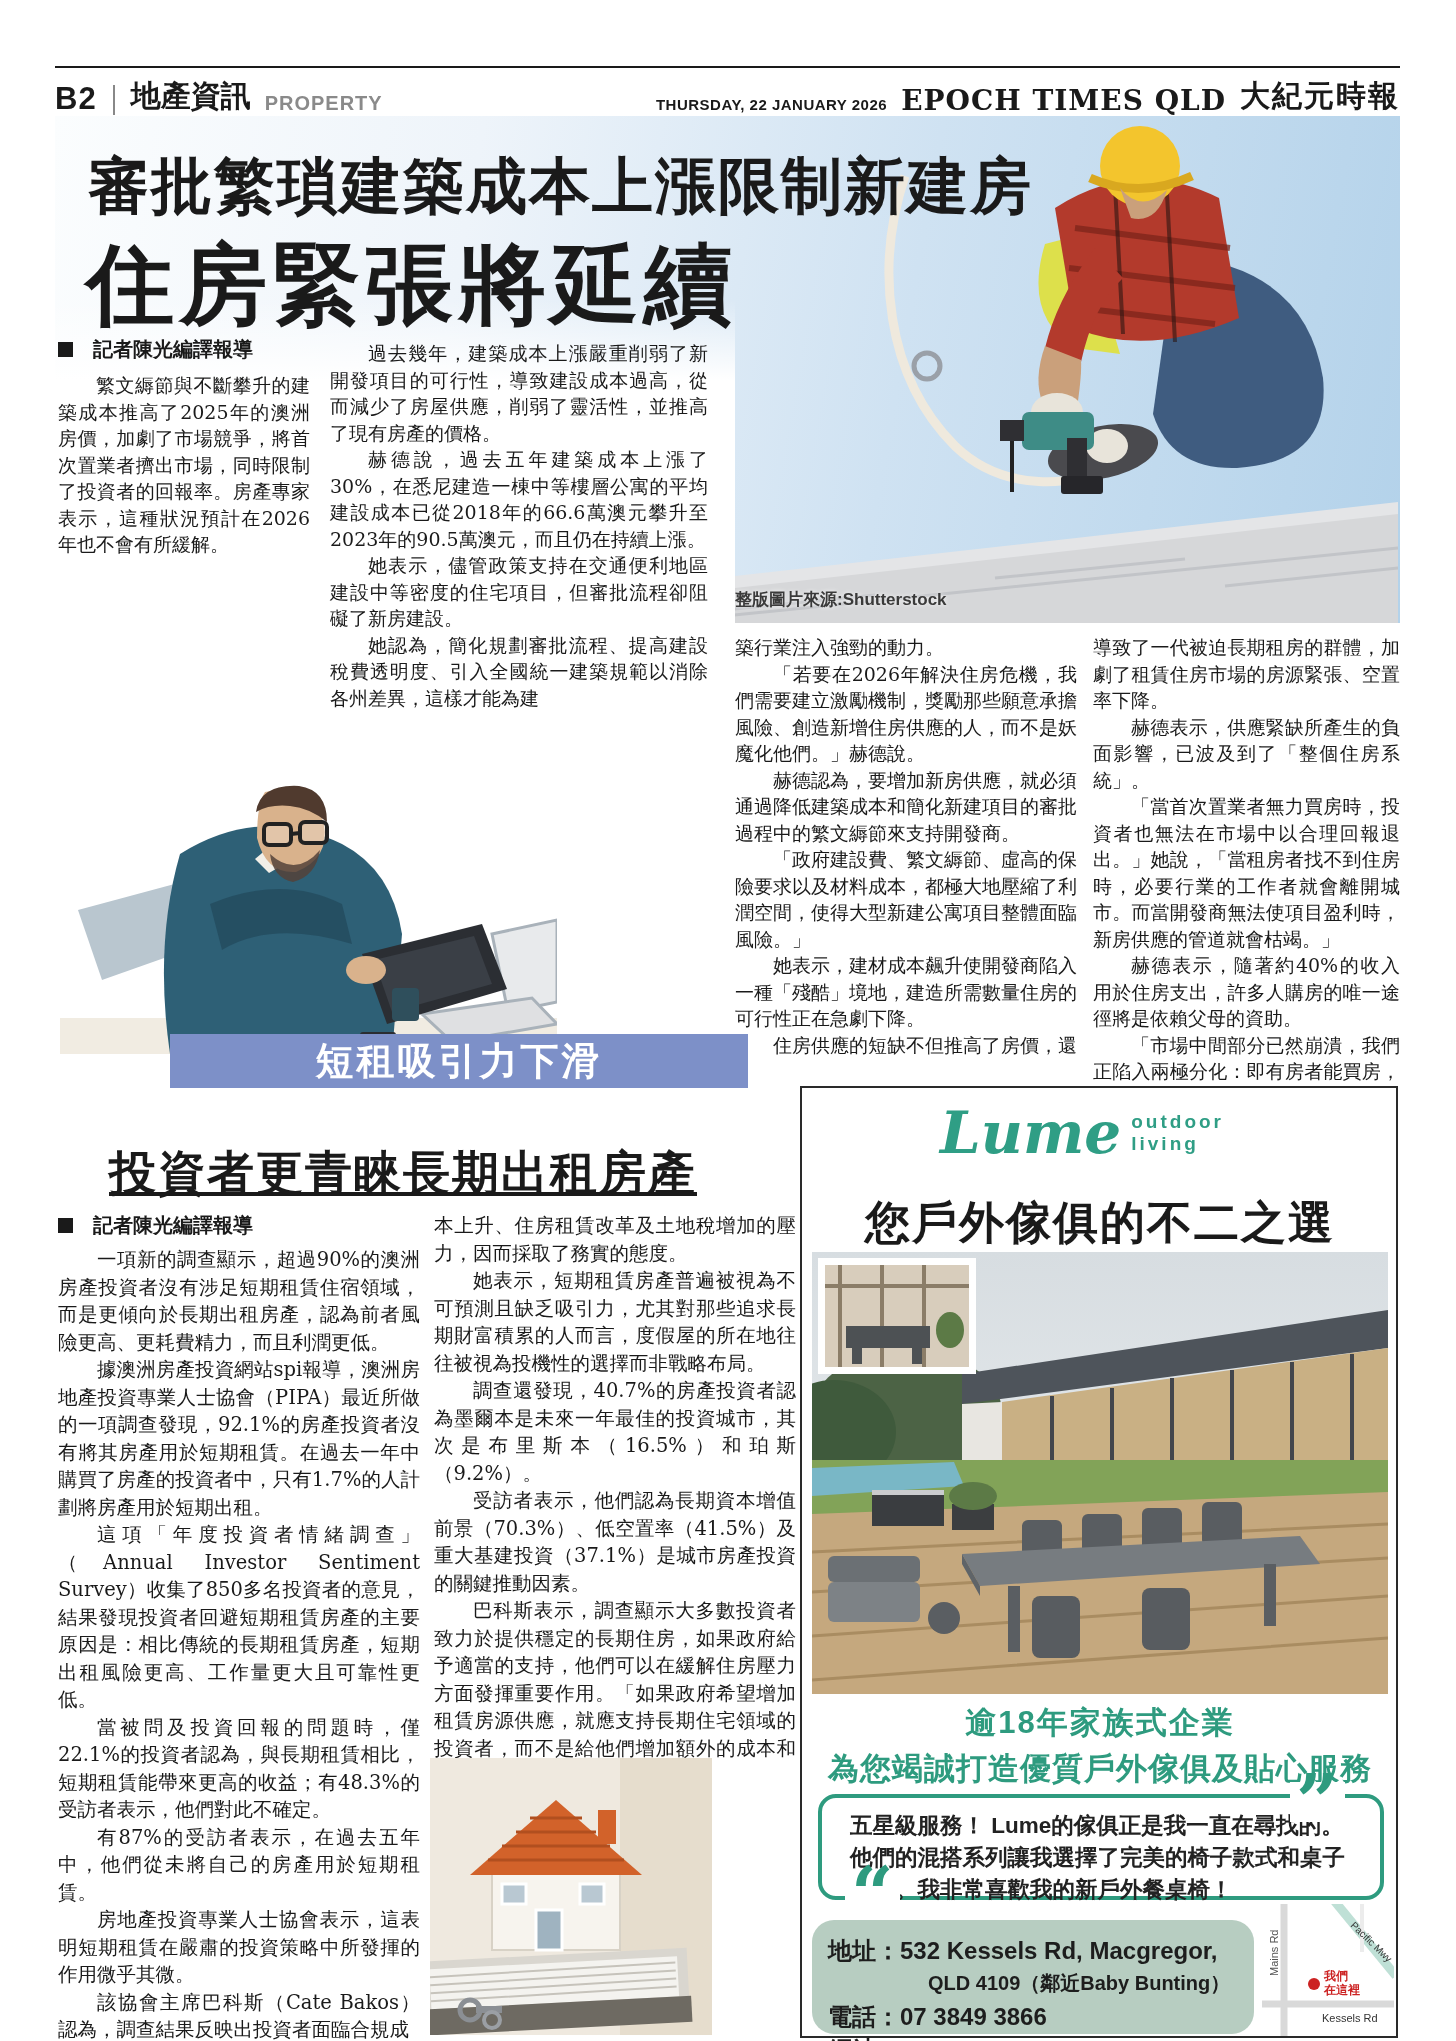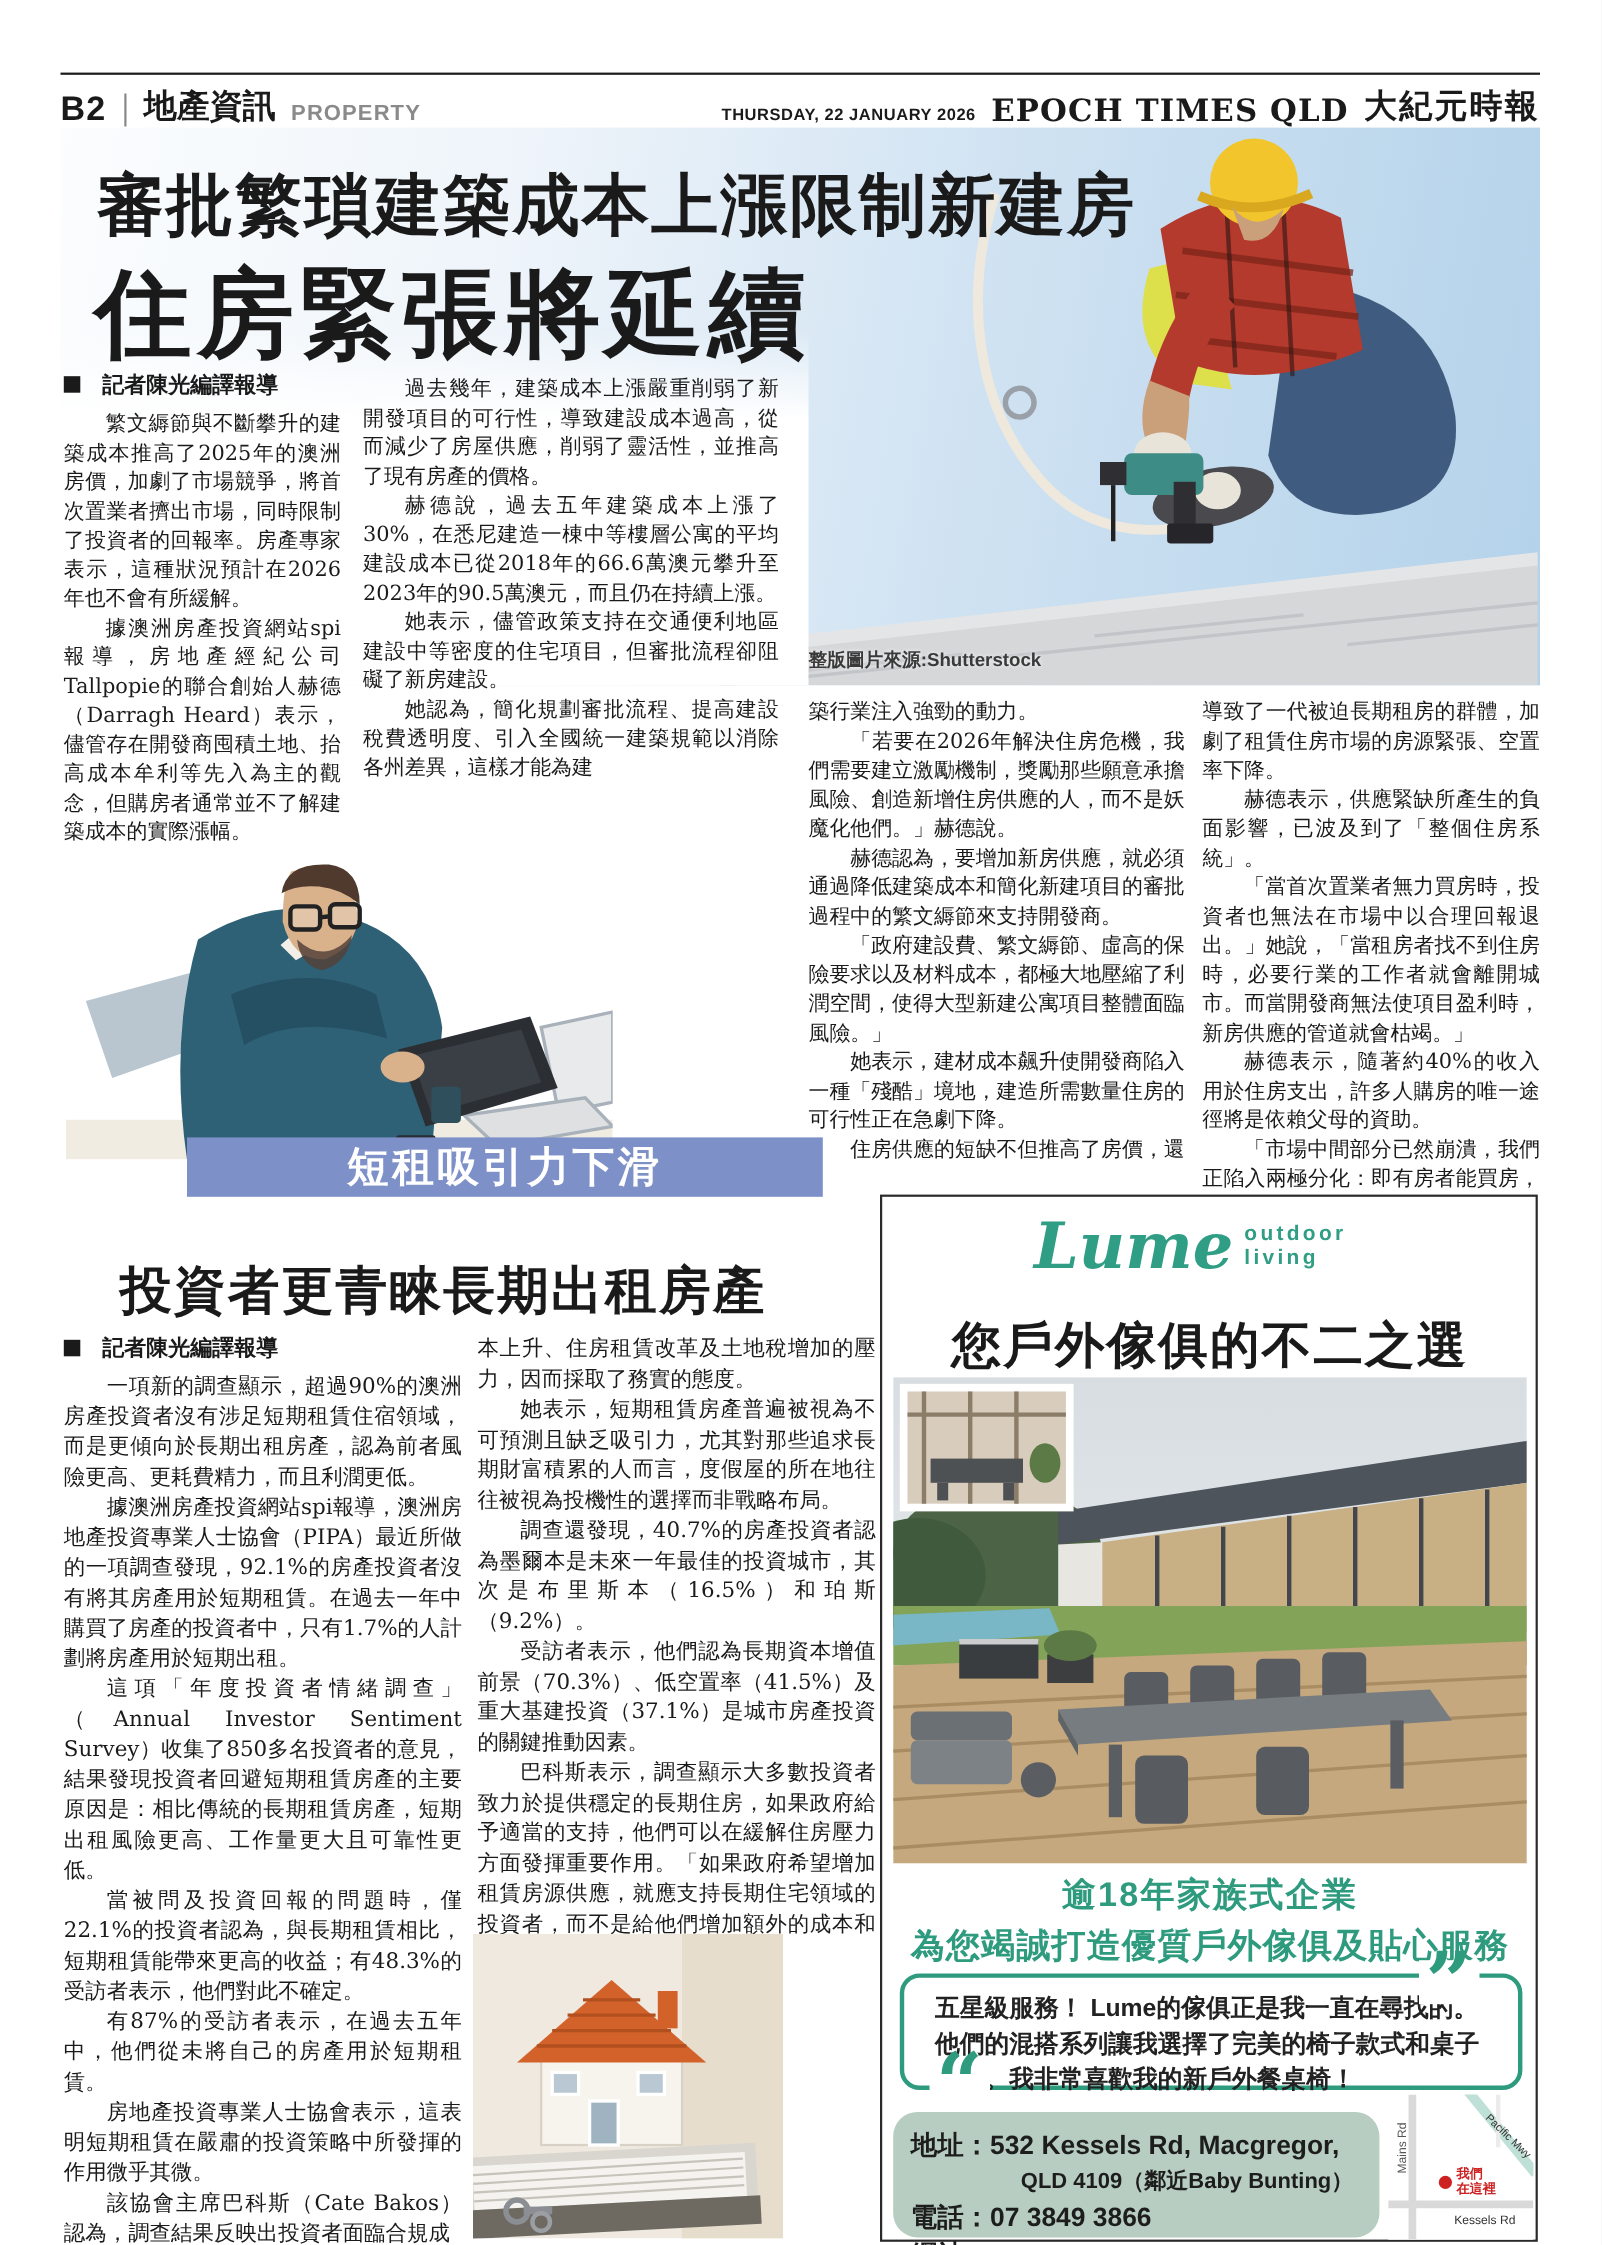--- a/index.html
+++ b/index.html
@@ -34,21 +34,21 @@
   .col p{margin:0;text-indent:2em;}
   .cont p:first-child{text-indent:0;}
   .a1c1{left:58px;top:372px;width:252px;}
   .a1c2{left:330px;top:340px;width:378px;}
   .a1c3{left:735px;top:634px;width:342px;}
   .a1c4{left:1093px;top:634px;width:307px;}
   .illus1{left:60px;top:782px;width:497px;height:272px;}
   
   .a2-kicker{left:170px;top:1034px;width:578px;height:54px;display:flex;align-items:center;justify-content:center;
              color:#ffffff;font-size:38px;font-weight:800;letter-spacing:3px;}
-  .a2-head{left:58px;top:1142px;width:690px;text-align:center;font-size:47px;font-weight:900;letter-spacing:2px;}
+  .a2-head{left:58px;top:1142px;width:690px;text-align:center;font-size:47px;font-weight:900;letter-spacing:2px;text-decoration:underline;}
   .a2-byline{left:58px;top:1212px;}
   .a2c1{left:58px;top:1246px;width:362px;font-size:19.5px;line-height:27.5px;}
   .a2c2{left:434px;top:1212px;width:362px;font-size:19.5px;line-height:27.5px;}
   .photo-house{left:430px;top:1758px;width:282px;height:277px;}
   
   .adbox{left:800px;top:1086px;width:598px;height:952px;border:2px solid #2a2a2a;background:#fff;box-sizing:border-box;}
   .ad-logo{left:940px;top:1104px;display:flex;align-items:center;gap:10px;}
   .ad-logo .lume{font-family:"DejaVu Serif","Liberation Serif",serif;font-style:italic;font-weight:900;font-size:58px;line-height:1;}
   .ad-logo .tag{display:flex;flex-direction:column;font-size:19px;letter-spacing:3px;line-height:1.15;font-weight:600;}
   .ad-head{left:812px;top:1182px;width:576px;text-align:center;font-size:45px;font-weight:900;letter-spacing:2px;margin-top:11px;}
@@ -122,21 +122,20 @@
   <div class="abs a1-h1">審批繁瑣建築成本上漲限制新建房</div>
   <div class="abs a1-h2">住房緊張將延續</div>
   <div class="abs caption">整版圖片來源:Shutterstock</div>
 
   <div class="abs byline" style="left:58px;top:336px;">
     <span class="sq"></span>
     <span>記者陳光編譯報導</span>
   </div>
   <div class="abs col a1c1">
       <p>繁文縟節與不斷攀升的建築成本推高了2025年的澳洲房價，加劇了市場競爭，將首次置業者擠出市場，同時限制了投資者的回報率。房產專家表示，這種狀況預計在2026年也不會有所緩解。</p>
-      <p>據澳洲房產投資網站spi報導，房地產經紀公司Tallpopie的聯合創始人赫德（Darragh Heard）表示，儘管存在開發商囤積土地、抬高成本牟利等先入為主的觀念，但購房者通常並不了解建築成本的實際漲幅。</p>
     </div>
   <div class="abs col a1c2">
       <p>過去幾年，建築成本上漲嚴重削弱了新開發項目的可行性，導致建設成本過高，從而減少了房屋供應，削弱了靈活性，並推高了現有房產的價格。</p>
       <p>赫德說，過去五年建築成本上漲了30%，在悉尼建造一棟中等樓層公寓的平均建設成本已從2018年的66.6萬澳元攀升至2023年的90.5萬澳元，而且仍在持續上漲。</p>
       <p>她表示，儘管政策支持在交通便利地區建設中等密度的住宅項目，但審批流程卻阻礙了新房建設。</p>
       <p>她認為，簡化規劃審批流程、提高建設稅費透明度、引入全國統一建築規範以消除各州差異，這樣才能為建</p>
     </div>
   <div class="abs col cont a1c3">
       <p>築行業注入強勁的動力。</p>
       <p>「若要在2026年解決住房危機，我們需要建立激勵機制，獎勵那些願意承擔風險、創造新增住房供應的人，而不是妖魔化他們。」赫德說。</p>

